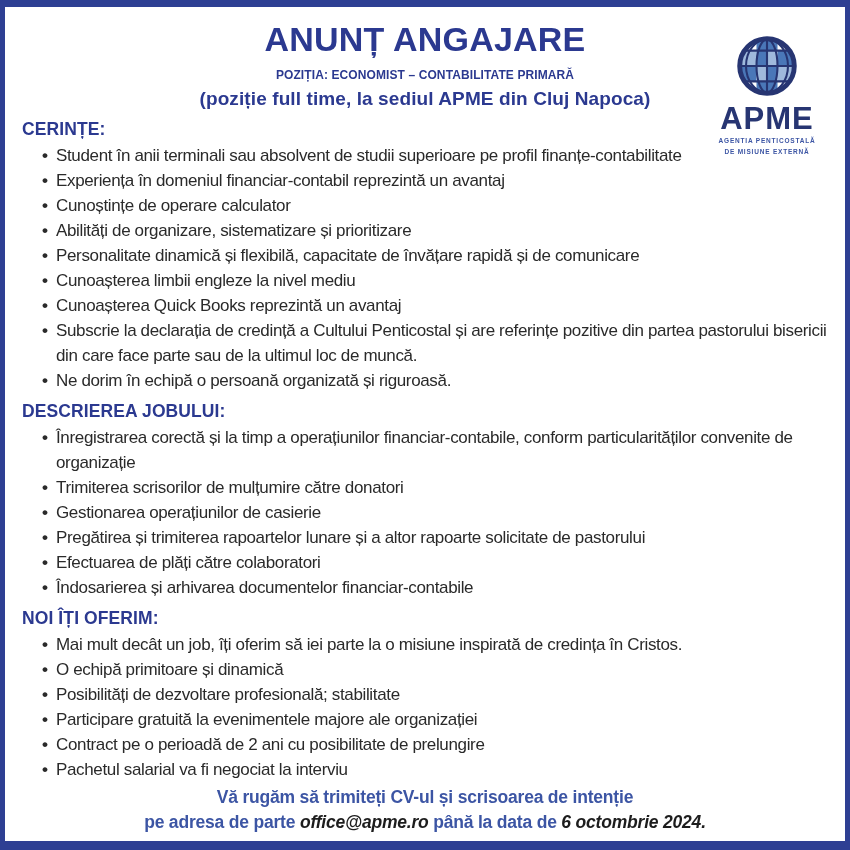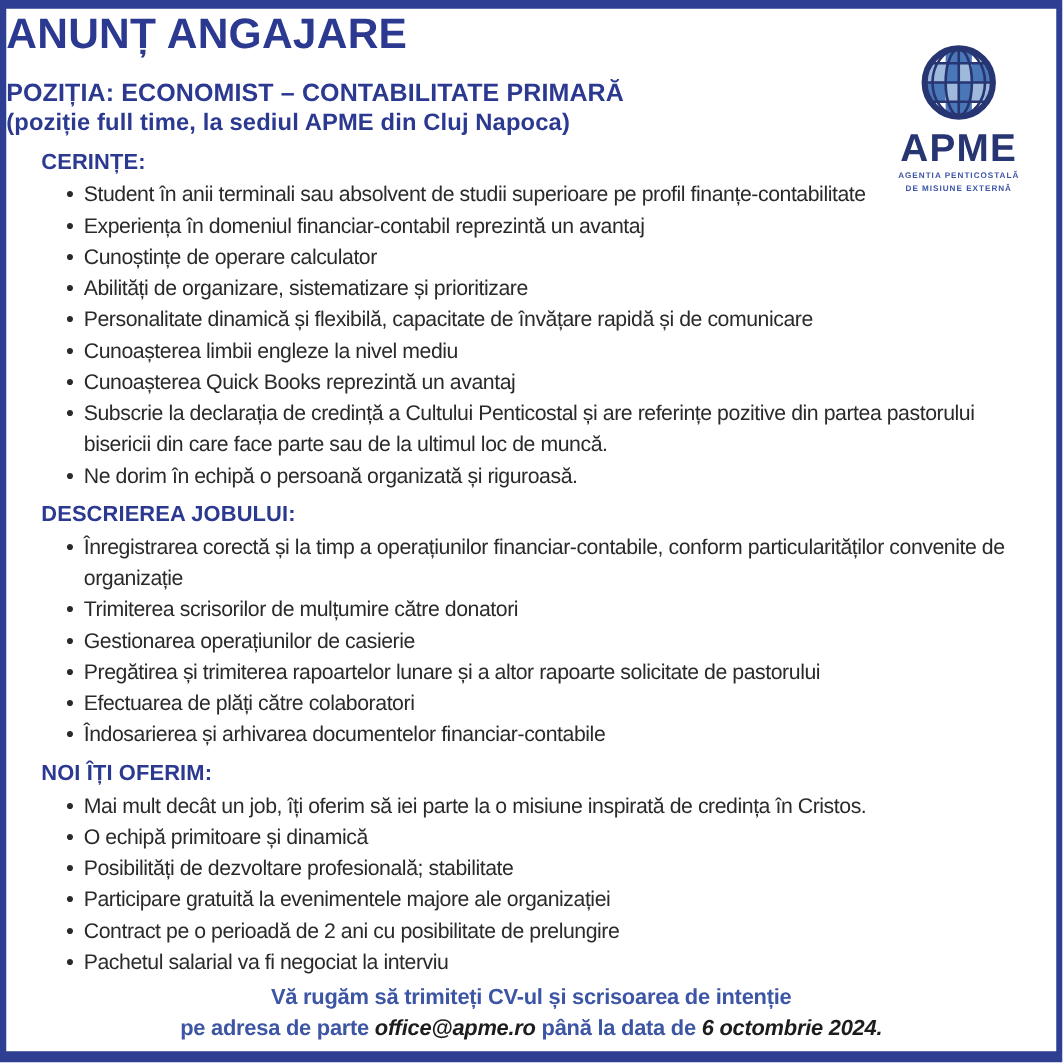--- a/index.html
+++ b/index.html
@@ -8,47 +8,47 @@
     width:850px;height:850px;
     box-sizing:border-box;
     background:#ffffff;
     border-top:7px solid #2e3f93;
     border-bottom:9px solid #2e3f93;
     border-left:5px solid #2e3f93;
     border-right:5px solid #2e3f93;
     overflow:hidden;
     font-family:"Liberation Sans","DejaVu Sans",sans-serif;
   }
-  .header{}
+  .header{text-align:center;padding-top:12px;}
   .title{
     font-size:34px;font-weight:800;color:#2b3990;
     line-height:40px;letter-spacing:0.2px;
   }
   .subtitle1{
-    font-size:20px;font-weight:700;color:#2b3990;
-    line-height:24px;margin-top:16px;letter-spacing:0.1px;
+    font-size:12px;font-weight:700;color:#2b3990;
+    line-height:24px;margin-top:4px;letter-spacing:0.1px;
   }
   .subtitle2{
     font-size:19px;font-weight:700;color:#2b3990;
     line-height:24px;letter-spacing:0.1px;
   }
   .logo{
     position:absolute;top:24px;right:26px;width:104px;
     text-align:center;line-height:1;
   }
   .logo-globe{display:block;margin:0 auto;}
   .logo-name{
     font-size:31px;font-weight:800;color:#273572;
     letter-spacing:1px;margin-top:2px;
   }
   .logo-tagline{
     font-size:6.5px;font-weight:700;color:#3c55a4;
     letter-spacing:0.8px;margin-top:3px;line-height:8px;
   }
-  .content{padding:0 28px;}
+  .content{padding:0 17px;}
   .section-heading{
     color:#2b3990;font-weight:800;font-size:17.5px;
     line-height:24px;margin-top:6px;letter-spacing:0.1px;
   }
   ul.bullets{
     margin:2px 0 0 0;padding:0 0 0 20px;list-style:none;
   }
   ul.bullets li{
     position:relative;
     padding-left:14px;

